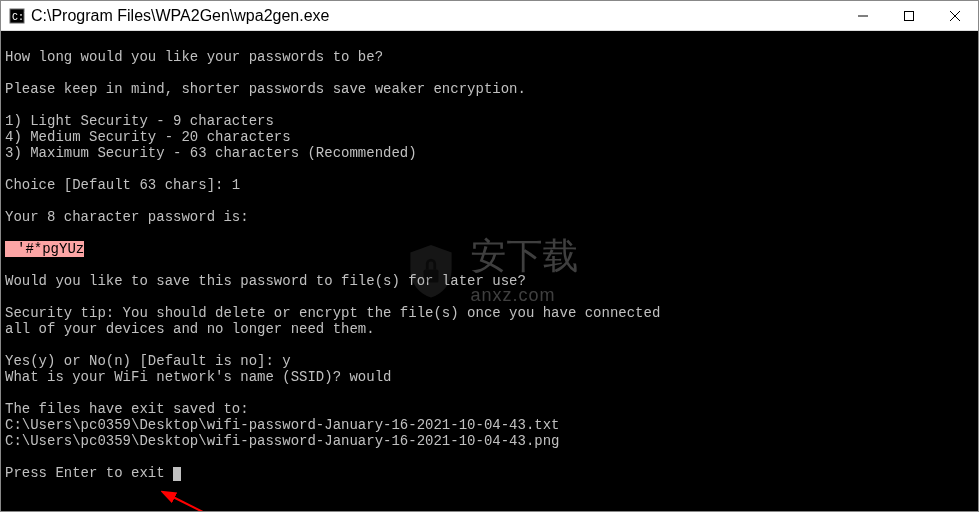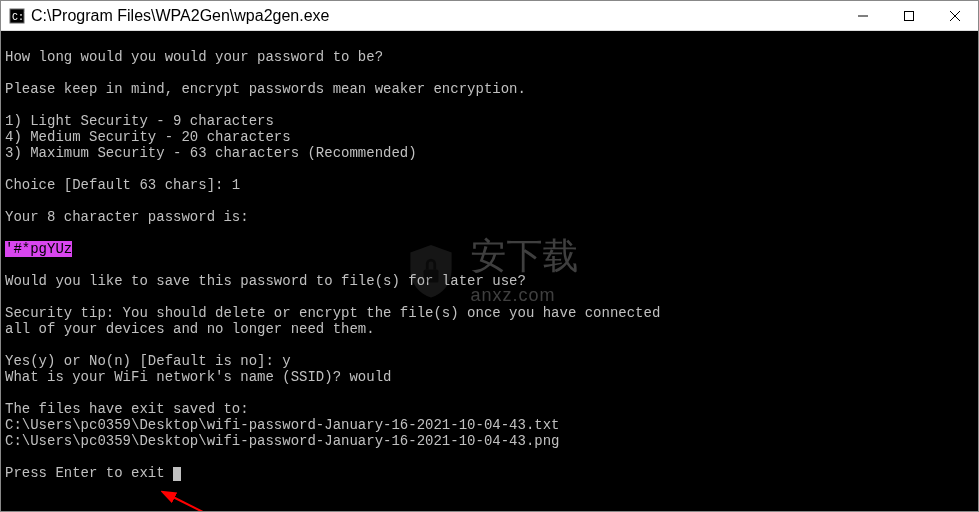--- a/index.html
+++ b/index.html
@@ -60,22 +60,23 @@
       color: #c0c0c0;
       font-size: 14px;
       line-height: 16px;
       padding: 2px 4px;
       white-space: pre;
       overflow: hidden;
       position: relative;
       font-family: "NSimSun", "SimSun", "Courier New", monospace;
     }
     .hl {
-      background: #d946ef;
+      background: #fca5a5;
       color: #000;
+      padding-left: 12px;
     }
     .watermark {
       position: absolute;
       left: 50%;
       top: 50%;
       transform: translate(-50%, -50%);
       color: rgba(180,180,180,0.35);
       font-family: "Microsoft YaHei", sans-serif;
       font-size: 36px;
       pointer-events: none;
@@ -130,23 +131,23 @@
       <div class="win-btn close">
         <svg width="10" height="10" viewBox="0 0 10 10">
             <line x1="0" y1="0" x2="10" y2="10" stroke="#000" stroke-width="1"></line>
             <line x1="10" y1="0" x2="0" y2="10" stroke="#000" stroke-width="1"></line>
           </svg>
       </div>
     </div>
   </div>
 
   <div class="console">
-<span>How long would you would your password to be?</span>
+<span>How long would you like your passwords to be?</span>
 <span></span>
-<span>Please keep in mind, encrypt passwords mean weaker encryption.</span>
+<span>Please keep in mind, shorter passwords save weaker encryption.</span>
 <span></span>
 <span>1) Light Security - 9 characters</span>
 <span>4) Medium Security - 20 characters</span>
 <span>3) Maximum Security - 63 characters (Recommended)</span>
 <span></span>
 <span>Choice [Default 63 chars]: </span><span>1</span>
 <span></span>
 <span>Your 8 character password is:</span>
 <span></span>
 <span class="hl">'#*pgYUz</span>

